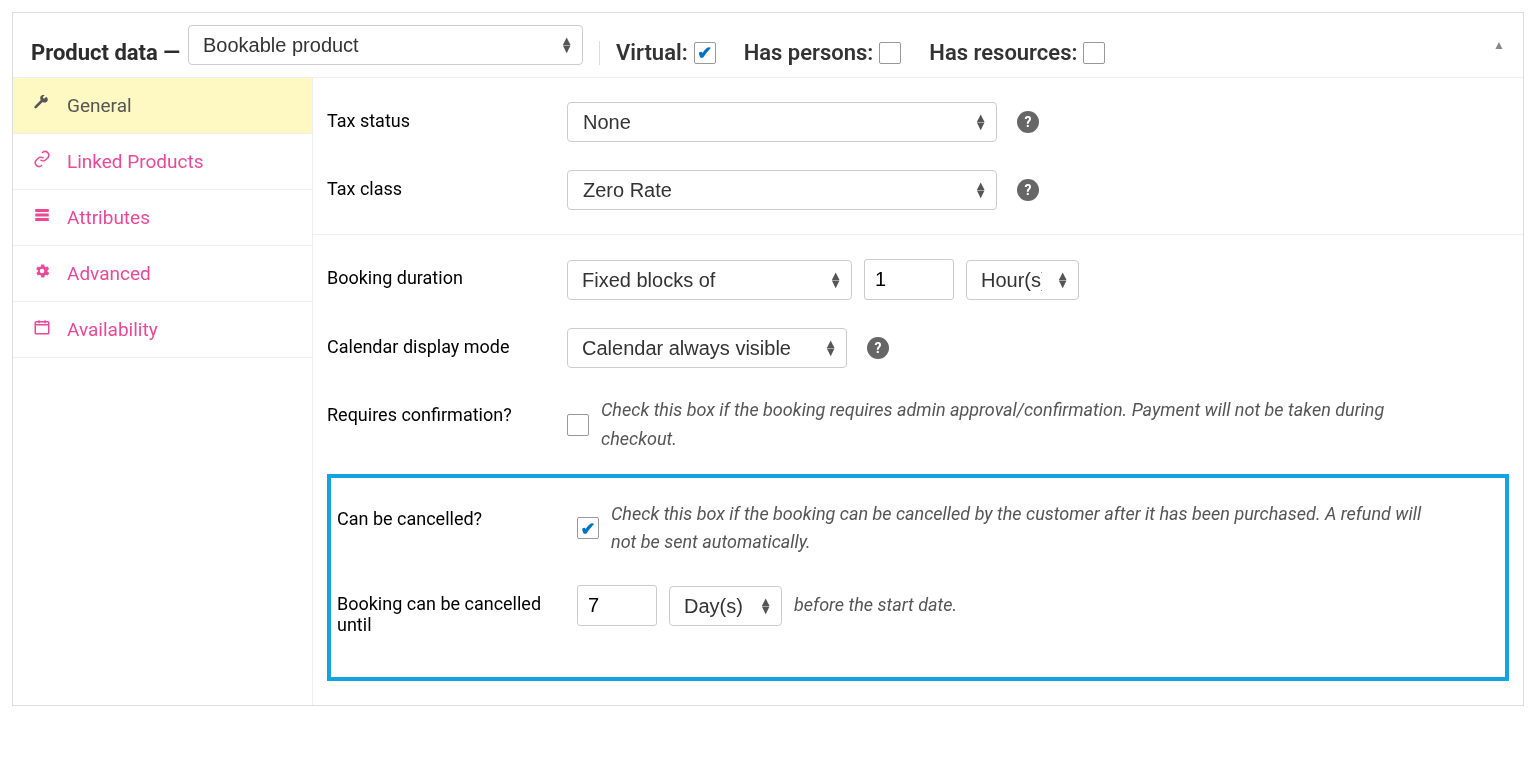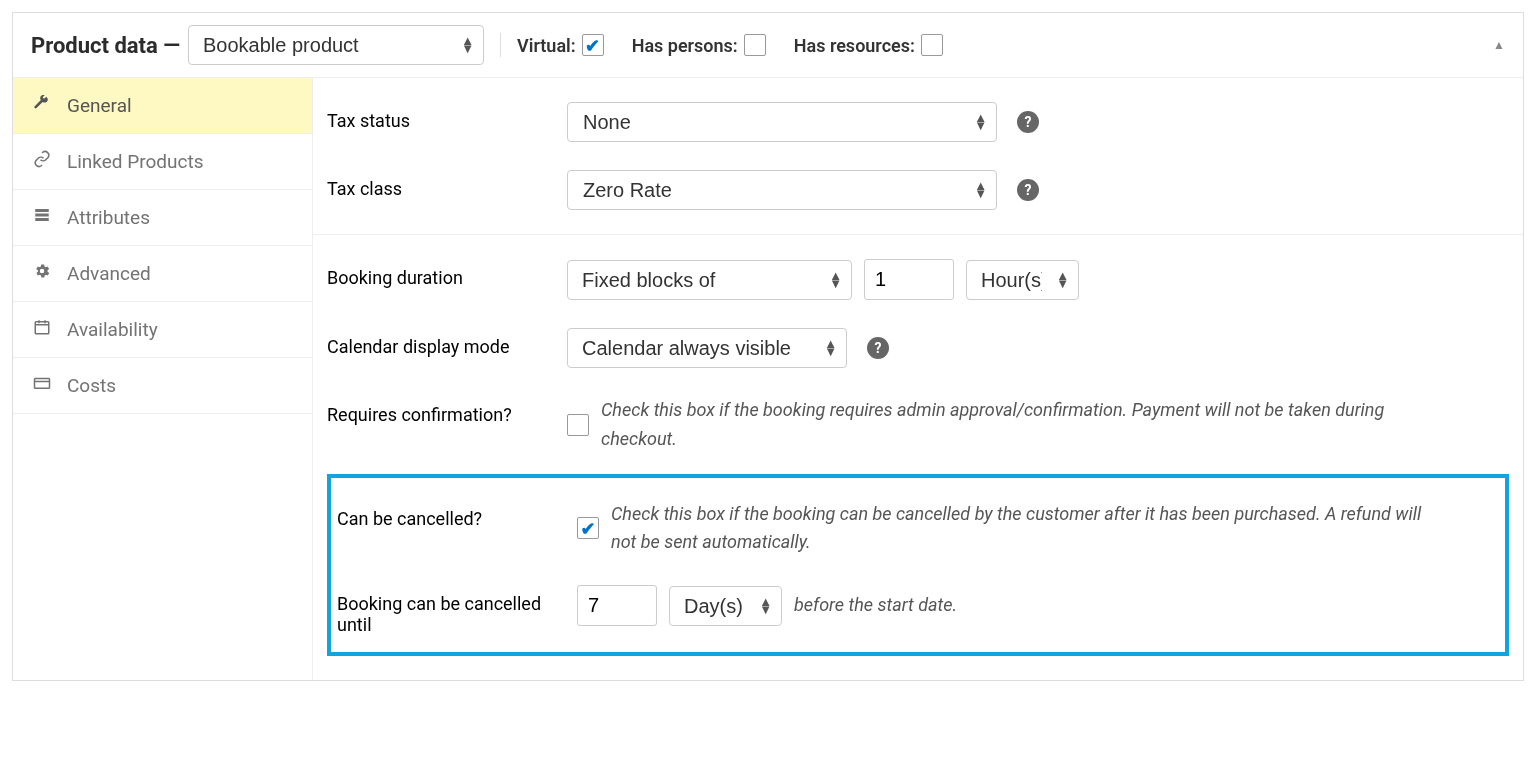--- a/index.html
+++ b/index.html
@@ -10,21 +10,21 @@
     color: #333;
     background: #fff;
     padding: 12px;
   }
   .panel {
     border: 1px solid #ddd;
     background: #fff;
   }
   .panel-header {
     display: flex;
-    align-items: center;
+    align-items: flex-end;
     padding: 12px 18px;
     border-bottom: 1px solid #eee;
     position: relative;
   }
   .panel-title {
     font-size: 22px;
     font-weight: 700;
     color: #2c2c2c;
     margin-right: 8px;
   }
@@ -45,30 +45,30 @@
   .select-caret {
     position: absolute;
     right: 10px;
     top: 50%;
     transform: translateY(-50%);
     pointer-events: none;
     font-size: 13px;
     color: #555;
     line-height: 8px;
   }
-  .header-select .select { width: 296px; }
+  .header-select .select { width: 395px; }
   .header-divider {
     display: inline-block;
     width: 1px;
     height: 24px;
     background: #ddd;
     margin: 0 16px;
   }
   .checkbox-label {
-    font-size: 18px;
+    font-size: 22px;
     font-weight: 600;
     color: #333;
     margin-right: 6px;
   }
   .checkbox {
     width: 22px;
     height: 22px;
     border: 1px solid #999;
     border-radius: 2px;
     display: inline-flex;
@@ -102,21 +102,21 @@
     width: 300px;
     border-right: 1px solid #eee;
     background: #fff;
     padding-top: 0;
   }
   .sidebar-item {
     display: flex;
     align-items: center;
     padding: 16px 20px;
     border-bottom: 1px solid #eee;
-    color: #737373;
+    color: #ec4899;
     font-size: 19px;
     cursor: pointer;
   }
   .sidebar-item.active {
     background: #fef9c3;
     color: #555;
   }
   .sidebar-icon {
     width: 22px;
     display: inline-block;
@@ -177,21 +177,21 @@
   .desc {
     font-style: italic;
     color: #555;
     font-size: 18px;
     line-height: 1.6;
     max-width: 820px;
   }
   .highlight-box {
     border: 4px solid #12a4e0;
     margin: 6px 0 14px 0;
-    padding: 8px 6px 3px 6px;
+    padding: 8px 6px 28px 6px;
   }
 </style>
 </head>
 <body>
 
 <div class="panel">
 
   <div class="panel-header">
     <span class="panel-title">Product data —</span>
     <span class="select-wrap header-select">
@@ -260,29 +260,20 @@
         <span class="sidebar-icon">
           <svg viewBox="0 0 24 24" width="18" height="18" fill="none" stroke="currentColor" stroke-width="2">
               <rect x="3" y="5" width="18" height="16" rx="1"></rect>
               <line x1="3" y1="9" x2="21" y2="9"></line>
               <line x1="8" y1="3" x2="8" y2="7"></line>
               <line x1="16" y1="3" x2="16" y2="7"></line>
             </svg>
         </span>
         <span>Availability</span>
       </div>
-      <div class="sidebar-item">
-        <span class="sidebar-icon">
-          <svg viewBox="0 0 24 24" width="18" height="18" fill="none" stroke="currentColor" stroke-width="2">
-              <rect x="2" y="6" width="20" height="13" rx="1"></rect>
-              <line x1="2" y1="10" x2="22" y2="10"></line>
-            </svg>
-        </span>
-        <span>Costs</span>
-      </div>
     </div>
 
     <div class="content">
 
       <div class="section">
         <div class="row">
           <div class="row-label">Tax status</div>
           <div class="row-controls">
             <span class="select-wrap">
               <select class="select md">

